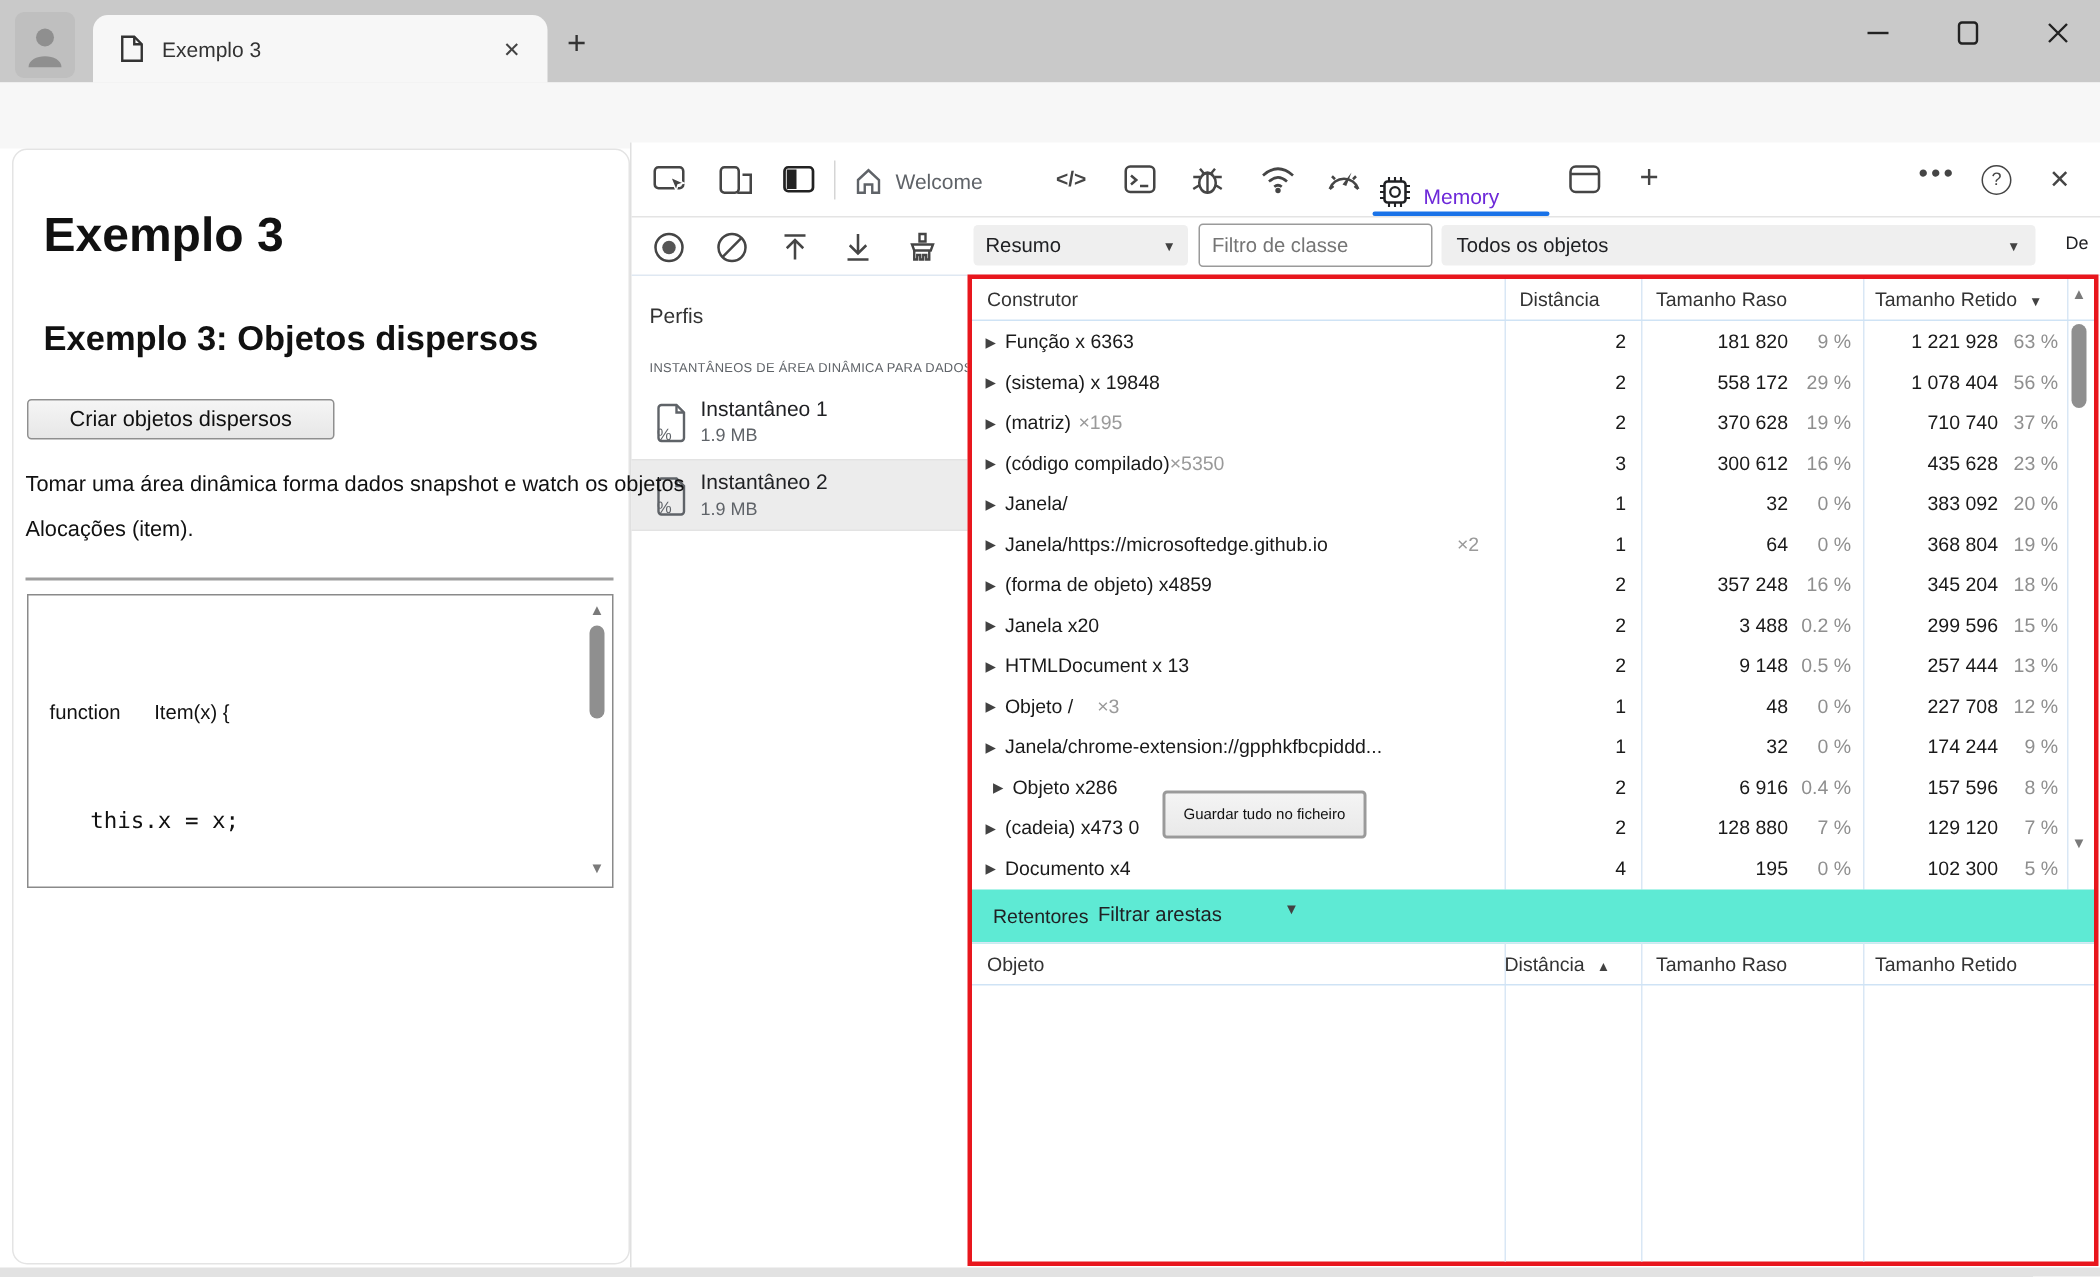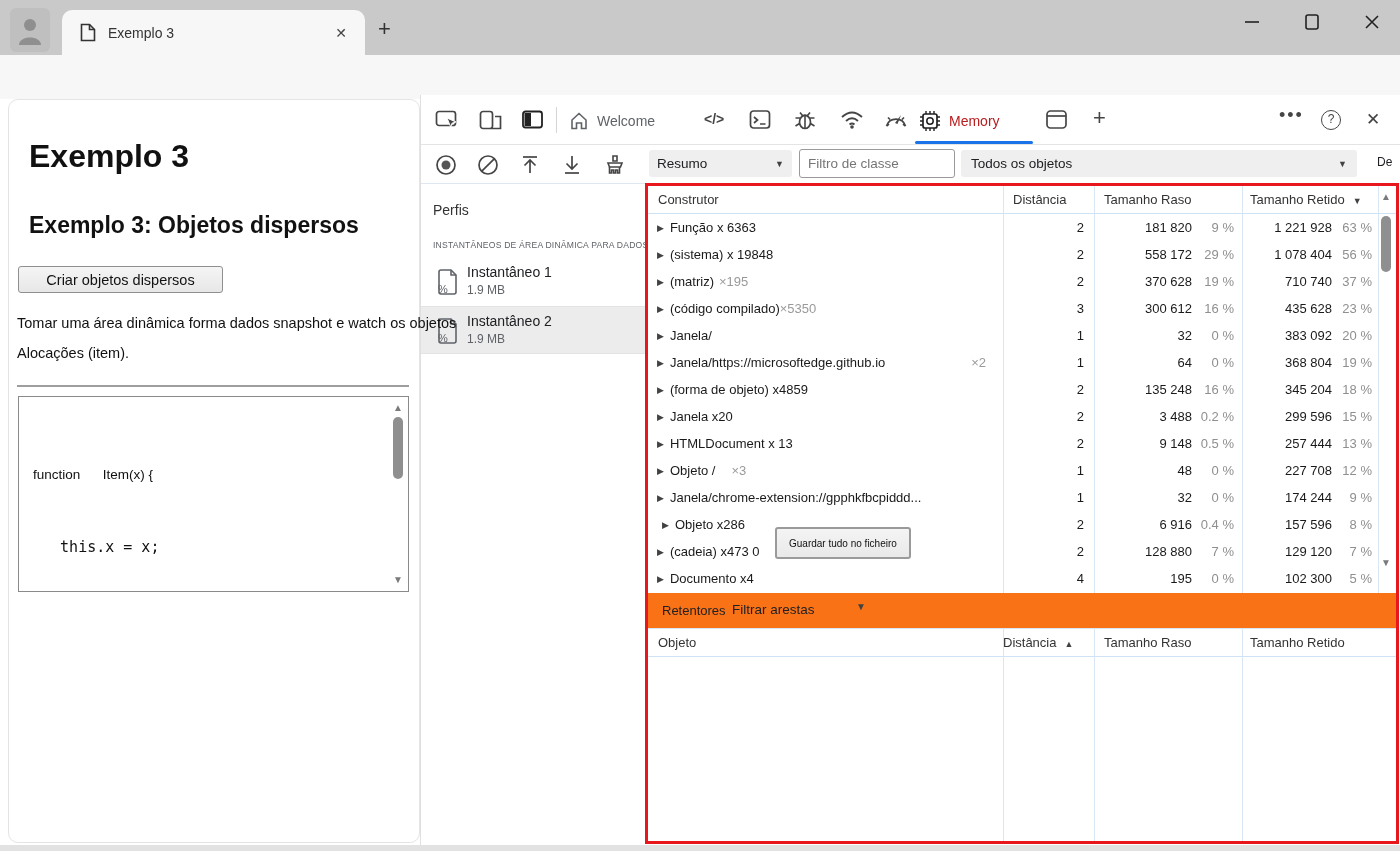--- a/index.html
+++ b/index.html
@@ -53,21 +53,21 @@
   #code-sb .sb-thumb { position:absolute; left:3px; top:18px; width:10px; height:62px; }
   #code-sb .up { position:absolute; top:2px; left:0; width:16px; }
   #code-sb .down { position:absolute; bottom:2px; left:0; width:16px; }
 
   
   #devtools { position:absolute; left:420px; top:95px; width:980px; height:750px; background:#fff; border-left:1px solid #e0e0e0; }
   #dt-tabrow { position:absolute; left:0; top:0; width:980px; height:50px; border-bottom:1px solid #e4e4e4; }
   .dt-icon { position:absolute; top:14px; color:#454545; }
   .dt-sep { position:absolute; left:135px; top:12px; height:26px; border-left:1px solid #d5d5d5; }
   #tab-welcome { position:absolute; left:148px; top:8px; height:36px; display:flex; align-items:center; gap:8px; color:#5f6368; font-size:14px; }
-  #tab-memory { position:absolute; left:498px; top:8px; height:36px; display:flex; align-items:center; gap:8px; color:#b91c1c; font-size:14px; }
+  #tab-memory { position:absolute; left:498px; top:8px; height:36px; display:flex; align-items:flex-end; gap:8px; color:#6d28d9; font-size:14px; }
   #memory-underline { position:absolute; left:494px; top:46px; width:118px; height:3px; background:#1a73e8; border-radius:2px; }
   .glyph-tab { font-size:14px; font-weight:bold; color:#454545; }
   #dt-help { position:absolute; left:900px; top:15px; width:20px; height:20px; border:1.6px solid #454545; border-radius:50%; font-size:12px; text-align:center; line-height:17px; color:#454545; }
   #dt-close { position:absolute; left:945px; top:14px; font-size:17px; color:#454545; }
   #dt-more { position:absolute; left:858px; top:10px; font-size:18px; letter-spacing:2px; color:#454545; }
 
   #dt-toolbar { position:absolute; left:0; top:50px; width:980px; height:39px; border-bottom:1px solid #dfe8f2; }
   .tb-icon { position:absolute; top:9px; }
   #summary-select { position:absolute; left:228px; top:5px; width:143px; height:27px; background:#efefef; border-radius:3px;
     font-size:13.5px; color:#202124; display:flex; align-items:center; padding:0 8px; }
@@ -112,21 +112,21 @@
   .c-num .pct { width:50px; text-align:right; color:#8f8f8f; padding-right:8px; }
   .c-retained .pct { width:46px; padding-right:6px; }
   #save-btn { position:absolute; left:127px; top:341px; height:32px; padding:0 12px;
     background:linear-gradient(#f4f4f4,#e9e9e9); border:2px solid #9a9a9a; border-radius:3px;
     font-size:10px; color:#111; z-index:8; font-family:"Liberation Sans",sans-serif; }
   #heap-sb { position:absolute; left:730px; top:2px; width:16px; height:398px; }
   #heap-sb .up { position:absolute; top:2px; width:16px; }
   #heap-sb .sb-thumb { position:absolute; left:3px; top:28px; width:10px; height:56px; }
   #heap-sb .down { position:absolute; top:368px; width:16px; }
 
-  #retainers-bar { position:absolute; left:0; top:407px; width:748px; height:36px; background:#f97316; border-bottom:1px solid #d9e7f5;padding-left:32px; }
+  #retainers-bar { position:absolute; left:0; top:407px; width:748px; height:36px; background:#5eead4; border-bottom:1px solid #d9e7f5;padding-left:32px; }
   #retainers-bar .lab { position:absolute; left:14px; top:10px; font-size:13px; color:#202124; }
   #retainers-bar .filter { position:absolute; left:84px; top:9px; font-size:13.5px; color:#202124; }
   #retainers-bar .dd { position:absolute; left:208px; top:8px; font-size:10px; color:#424242; }
   #ret-table { position:absolute; left:0; top:443px; width:748px; height:212px; }
   #ret-table .body-lines { position:absolute; left:0; top:28px; width:748px; height:184px; }
 
   #bottom-strip { position:absolute; left:0; top:845px; width:1400px; height:6px; background:#e2e2e2; }
 </style>
 </head>
 <body>
@@ -481,21 +481,21 @@
             </div>
           </div>
         <div class="t-row">
             <div class="c-ctor">
               <span class="arrow">▶</span>
               <span>(forma de objeto) x4859</span>
               <span class="ctor-count"></span>
             </div>
             <div class="c-dist">2</div>
             <div class="c-num c-shallow">
-              <span class="val">135 248</span>
+              <span class="val">357 248</span>
               <span class="pct">16 %</span>
             </div>
             <div class="c-num c-retained">
               <span class="val">345 204</span>
               <span class="pct">18 %</span>
             </div>
           </div>
         <div class="t-row">
             <div class="c-ctor">
               <span class="arrow">▶</span>

